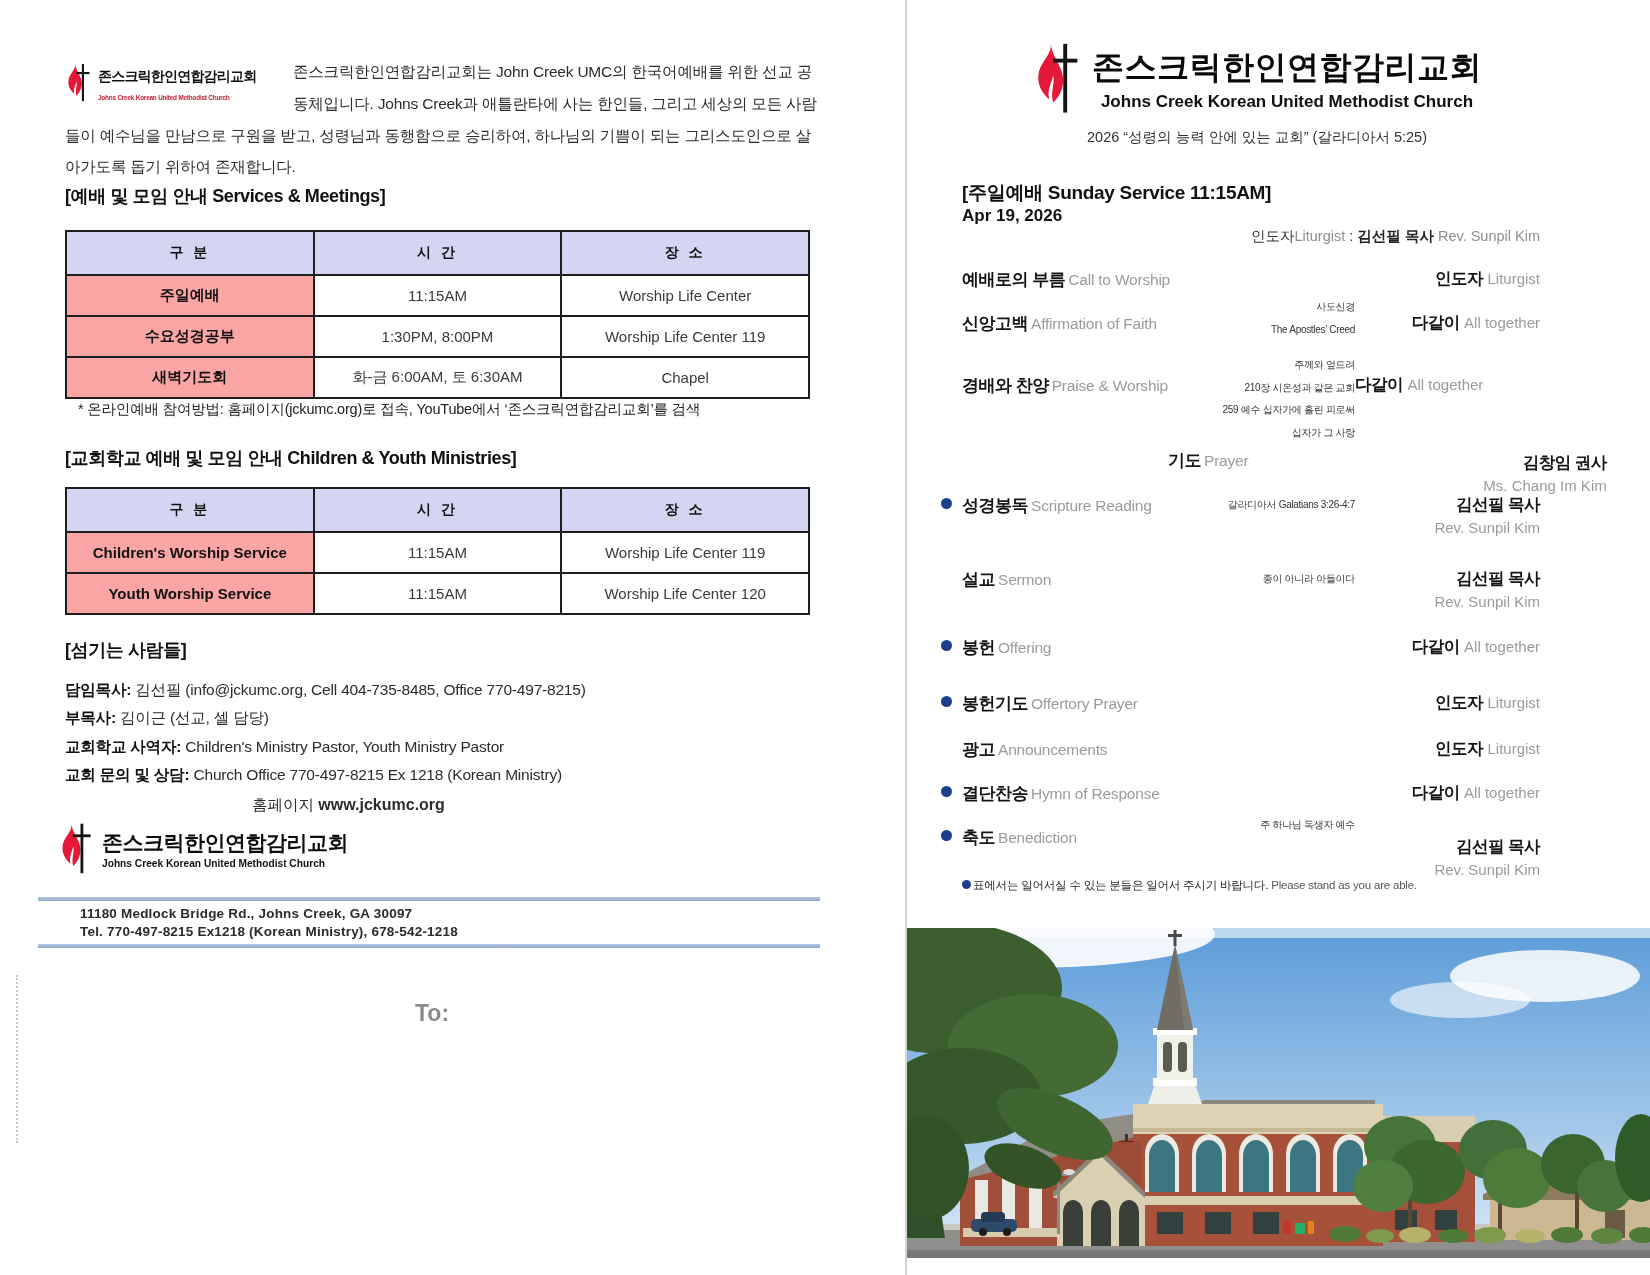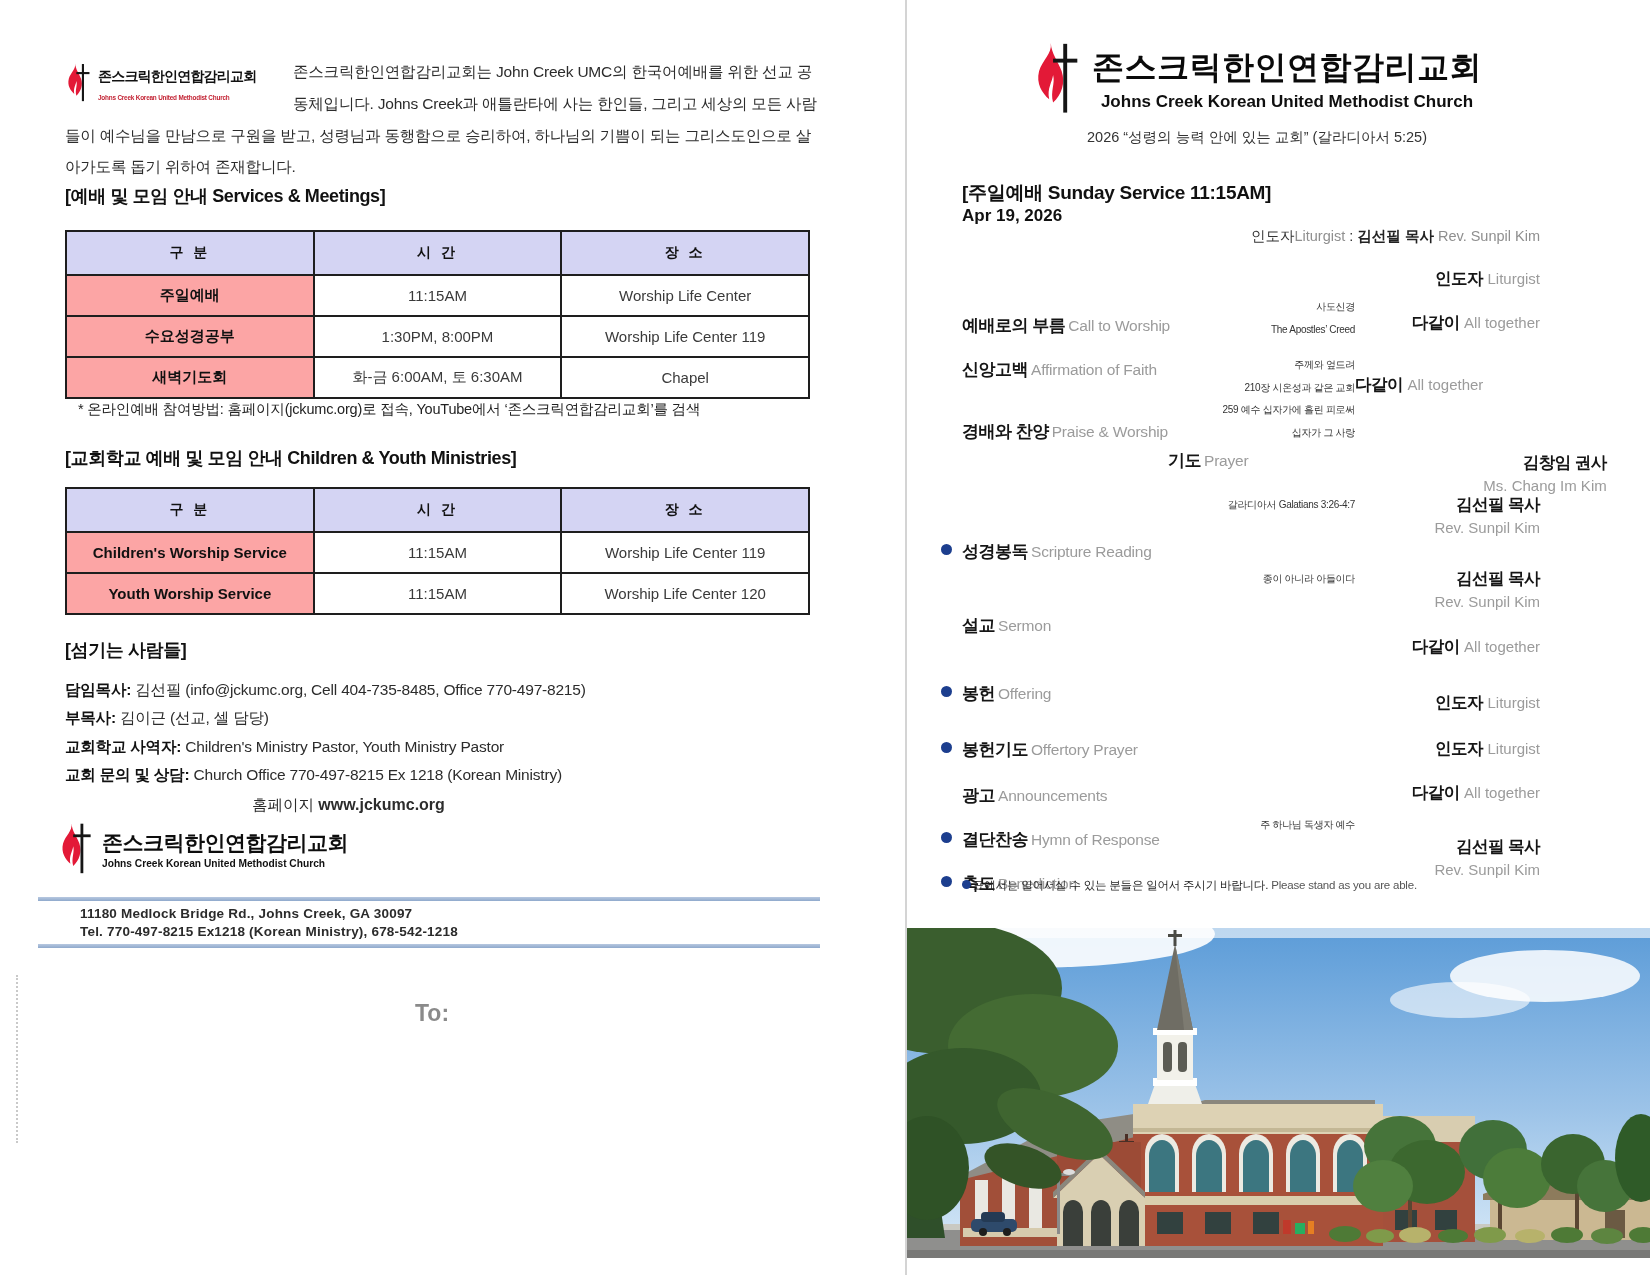--- a/index.html
+++ b/index.html
@@ -63,21 +63,21 @@
   .r-theme { margin-top:10px; font-size:14.5px; color:#333; }
 
   .r-service-line { left:55px; top:180px; width:580px; display:flex; justify-content:space-between; align-items:baseline;flex-direction:column; }
   .r-service-title { font-size:19px; font-weight:bold; color:#111; letter-spacing:-0.3px; }
   .r-date { font-size:17px; font-weight:bold; color:#111; }
   .r-liturgist { left:55px; top:227px; width:578px; text-align:right; font-size:14.5px; color:#333; }
   .r-liturgist .gray { color:#8f8f8f; }
   .r-liturgist b { color:#222; }
 
   .w-row { left:55px; width:578px; display:grid; grid-template-columns:208px 1fr 185px; align-items:start; }
-  .w-label { position:relative; white-space:nowrap;margin-top:46px; }
+  .w-label { position:relative; white-space:nowrap; }
   .w-ko { font-size:17px; font-weight:bold; color:#151515; letter-spacing:-0.5px; }
   .w-en { font-size:15.5px; color:#9b9b9b; margin-left:3px; letter-spacing:-0.2px; }
   .bullet { position:absolute; left:-21px; top:4px; width:11px; height:11px; border-radius:50%; background:#1c3e8e; }
   .w-center { text-align:right; font-size:10px; color:#333; line-height:22.5px; white-space:pre-line; letter-spacing:-0.3px; }
   .w-who { text-align:right; white-space:nowrap; }
   .w-who .w-ko { font-size:16.5px; }
   .w-who .w-en2 { font-size:15px; color:#9b9b9b; }
   .w-who.stacked .w-en2 { display:block; margin-top:3px; }
   .combo { height:118px; }
   .combo .col { display:flex; flex-direction:row; height:100%; }

